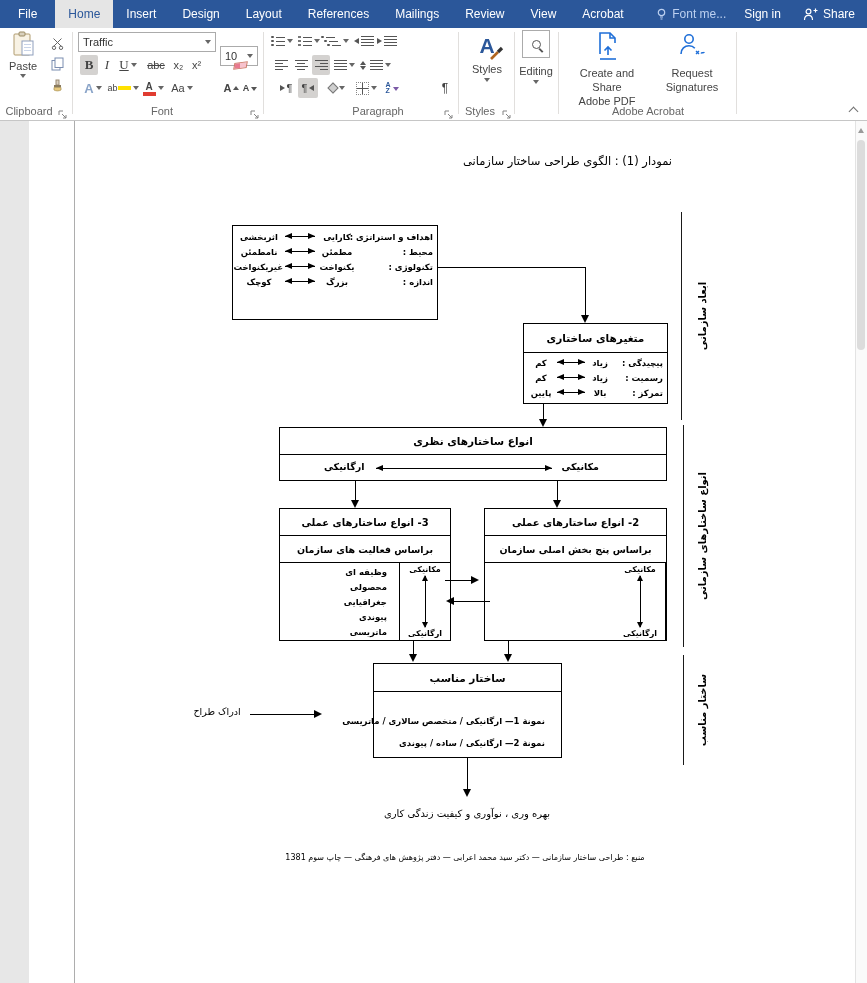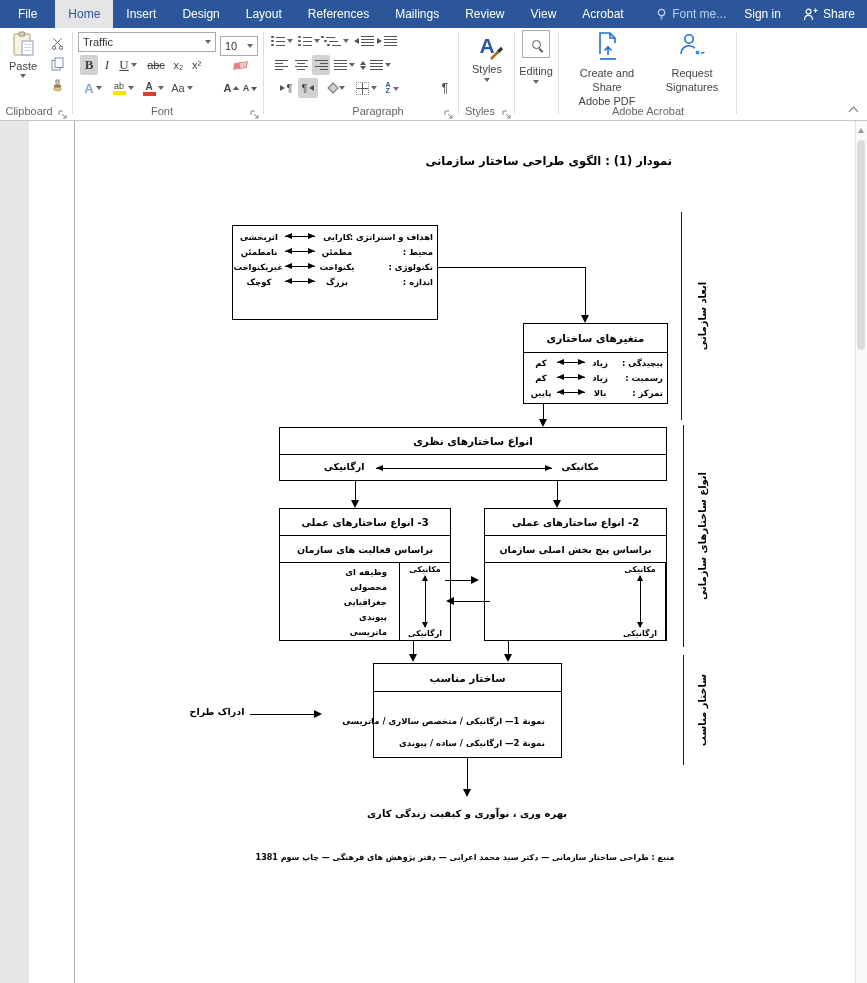--- a/index.html
+++ b/index.html
@@ -52,21 +52,21 @@
   .updn{display:inline-flex;flex-direction:column;align-items:center;margin-right:2px}
   .updn b{width:0;height:0;border-left:3px solid transparent;border-right:3px solid transparent}
   .updn .u{border-bottom:4px solid #555}.updn .d{border-top:4px solid #555;margin-top:1px}
   
   .doc-bgL{position:absolute;left:0;top:121px;width:29px;height:862px;background:#e7e7e7}
   .page{position:absolute;left:29px;top:121px;width:826px;height:862px;background:#fff}
   .pageline{position:absolute;left:74px;top:121px;width:1px;height:862px;background:#adadad}
   .sbar{position:absolute;left:855px;top:121px;width:12px;height:862px;background:#fafafa;border-left:1px solid #e3e3e3}
   .sb-up{position:absolute;left:858px;top:128px;width:0;height:0;border-left:3.5px solid transparent;border-right:3.5px solid transparent;border-bottom:5px solid #9a9a9a}
   .sb-thumb{position:absolute;left:857px;top:140px;width:8px;height:210px;background:#dcdcdc;border-radius:4px}
-  .fa{font-family:"DejaVu Sans","Liberation Sans",sans-serif;direction:rtl;color:#000;font-weight:bold;position:absolute;white-space:nowrap}
+  .fa{font-family:"DejaVu Sans","Liberation Sans",sans-serif;direction:rtl;color:#000;font-weight:normal;position:absolute;white-space:nowrap}
   .dbox{position:absolute;border:1px solid #000;background:#fff;direction:rtl;font-weight:bold;color:#000;
     font-family:"DejaVu Sans","Liberation Sans",sans-serif}
   .dhead{display:flex;align-items:center;justify-content:center;border-bottom:1px solid #000;font-size:10.5px;white-space:nowrap}
   .drows{padding:3px 4px 0 2px}
   .crow{display:flex;align-items:center;height:15px;font-size:8.5px}
   .cl{text-align:right;white-space:nowrap;flex:0 0 auto}
   .cn{text-align:center;white-space:nowrap;flex:0 0 auto}
   .ca{flex:1 1 auto;display:flex;align-items:center;padding:0 2px;min-width:14px}
   .ca .darr{width:100%}
   .cf{flex:0 0 auto;text-align:center;white-space:nowrap}
@@ -166,42 +166,42 @@
           <rect x="3" y="6" width="7" height="2.5" fill="#8a7a5e"></rect>
           <path d="M3 8.5 h7 v2.5 c-2.2 1.2-4.8 1.2-7 0 z" fill="#e8c87e" stroke="#b09b5e" stroke-width="0.8"></path>
         </svg>
       </div>
     <div class="rdiv" style="left:72px"></div>
 
     <div class="combo" style="left:78px;top:4px;width:138px">
       <span>Traffic</span>
         <span class="car"></span>
     </div>
-    <div class="combo" style="left:220px;top:8px;width:38px">
+    <div class="combo" style="left:220px;top:18px;width:38px">
       <span>10</span>
         <span class="car"></span>
     </div>
     <div class="rbtn sel" style="left:80px;top:27px;width:18px;height:20px;font-weight:bold;font-size:13px;font-family:'Liberation Serif',serif">B</div>
     <div class="rbtn" style="left:100px;top:27px;width:14px;height:20px;font-style:italic;font-size:13px;font-family:'Liberation Serif',serif">I</div>
     <div class="rbtn" style="left:116px;top:27px;width:24px;height:20px">
         <span style="text-decoration:underline;font-size:13px;font-family:'Liberation Serif',serif">U</span>
         <span class="car"></span>
       </div>
     <div class="rbtn" style="left:144px;top:27px;width:24px;height:20px;font-size:11px;text-decoration:line-through">abc</div>
     <div class="rbtn" style="left:170px;top:27px;width:17px;height:20px;font-size:11px">x₂</div>
     <div class="rbtn" style="left:188px;top:27px;width:17px;height:20px;font-size:11px">x²</div>
     <div class="rbtn" style="left:228px;top:27px;width:24px;height:20px">
         <span class="eraser"></span>
       </div>
     <div class="rbtn" style="left:80px;top:50px;width:26px;height:20px">
         <span style="font-size:13px;font-weight:bold;color:#8aa4c8">A</span>
         <span class="car"></span>
       </div>
     <div class="rbtn" style="left:110px;top:50px;width:26px;height:20px">
-        <span style="display:inline-flex;flex-direction:column;align-items:center">
+        <span style="display:inline-flex;flex-direction:row;align-items:center">
           <span style="font-size:9px">ab</span>
           <span class="hlbar"></span>
         </span>
         <span class="car"></span>
       </div>
     <div class="rbtn" style="left:140px;top:50px;width:26px;height:20px">
         <span style="display:inline-flex;flex-direction:column;align-items:center">
           <span style="font-size:10px;font-weight:bold">A</span>
           <span class="fcbar"></span>
         </span>

